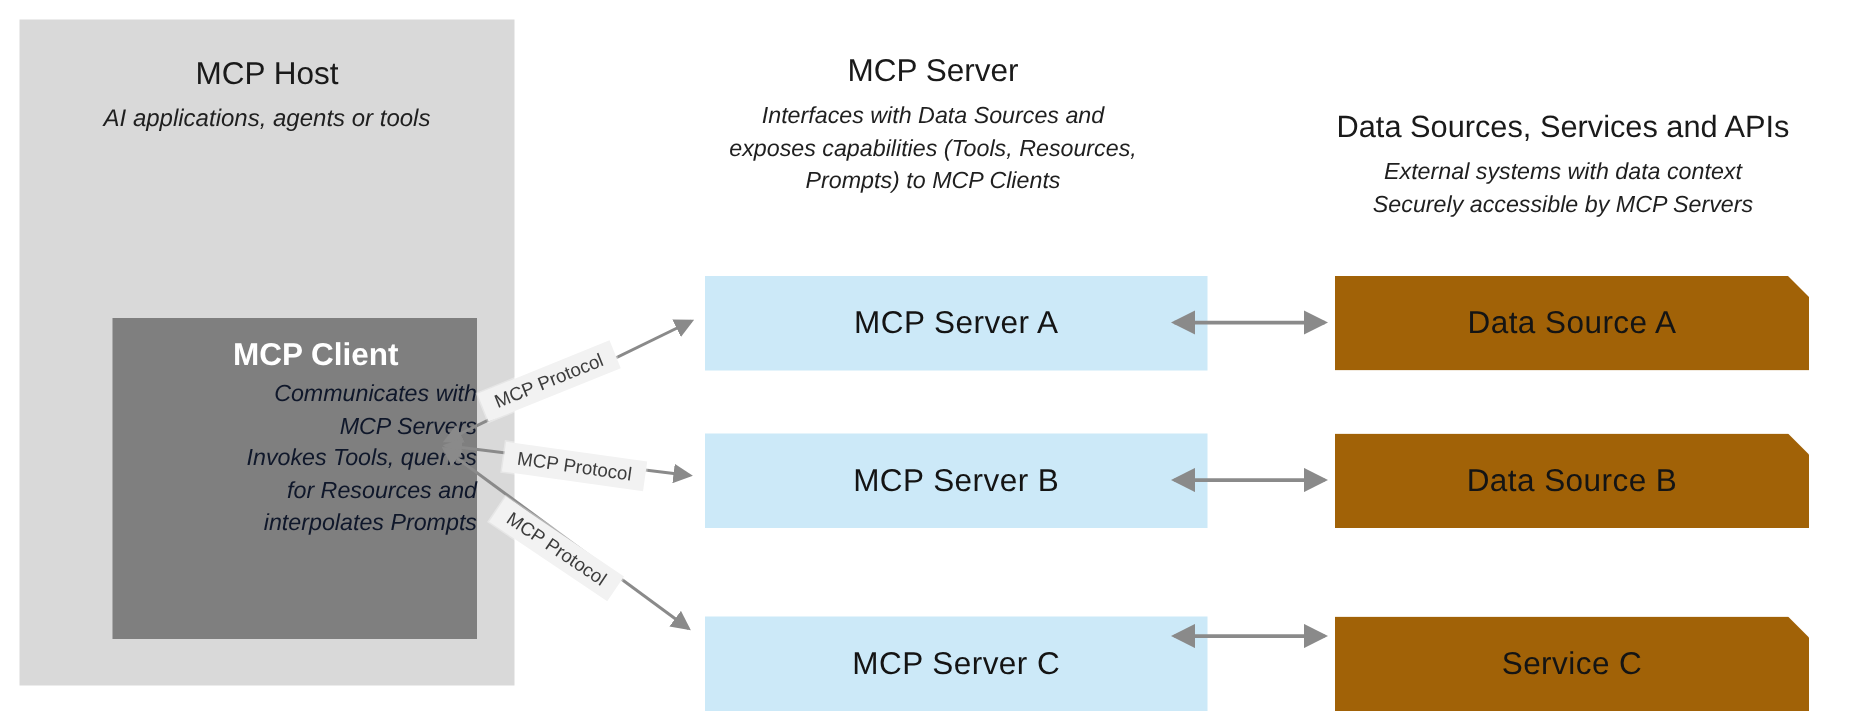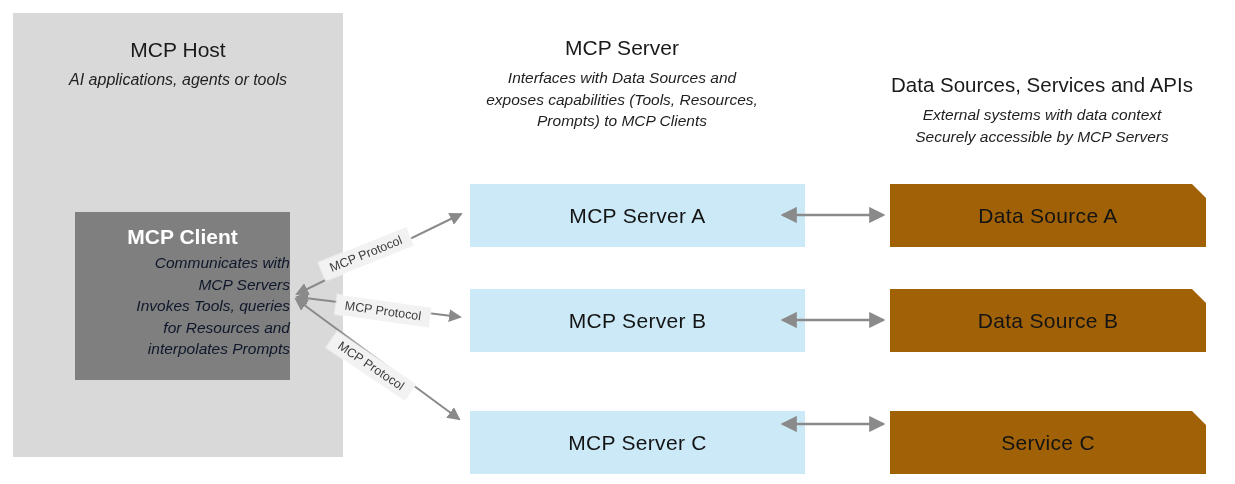--- a/index.html
+++ b/index.html
@@ -36,24 +36,25 @@
     color: #1f1f1f;
     margin-top: 7px;
   }
   .host-panel .col-title { margin-top: 25px; }
   .host-panel .col-subtitle { font-size: 16px; }
 
   
   .client-box {
     position: absolute;
     left: 62px; top: 199px;          
-    width: 215px; height: 168px;
+    width: 215px; height: 214px;
     background: #7f7f7f;
     color: #ffffff;
     text-align: center;
+    padding-left: 28px;
   }
   .client-title {
     margin-top: 13px;
     font-size: 21px;
     font-weight: 700;
     color: #ffffff;
   }
   .client-body {
     margin-top: 3px;
     font-size: 15.5px;

